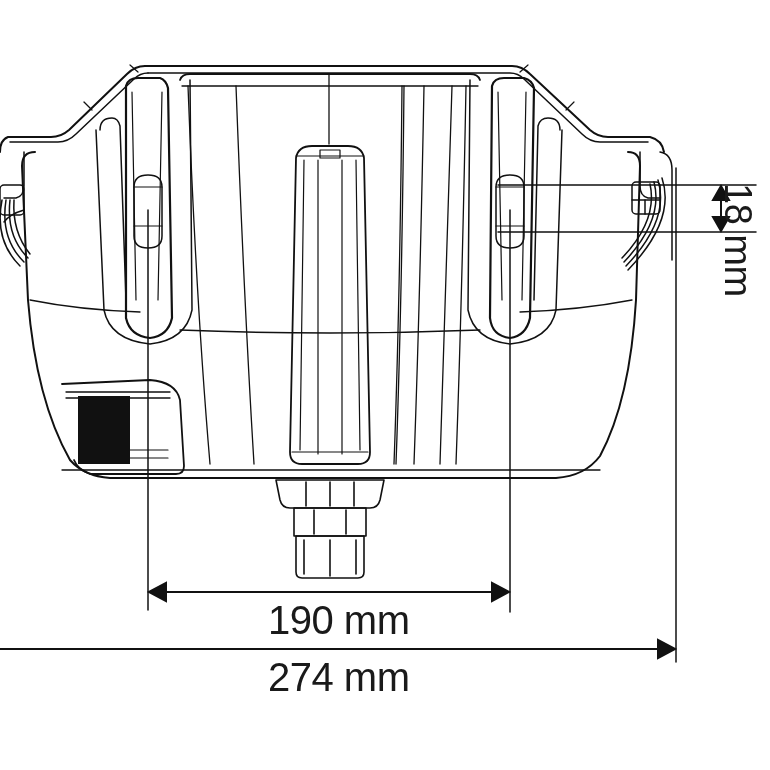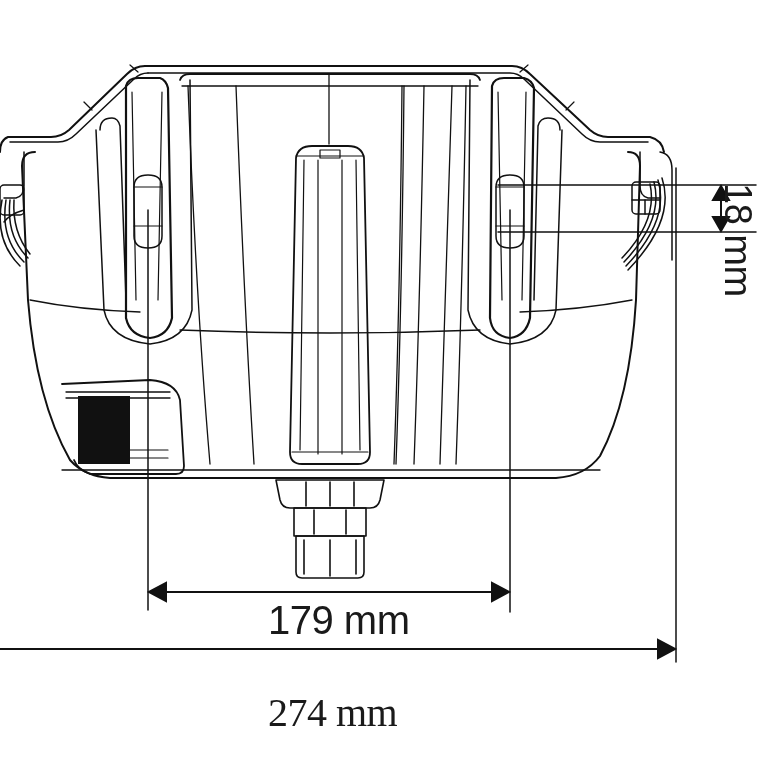--- a/index.html
+++ b/index.html
@@ -8,21 +8,21 @@
   .dim-label {
     position: absolute;
     font-family: "Liberation Sans", "DejaVu Sans", sans-serif;
     font-size: 40px;
     color: #1a1a1a;
     line-height: 1;
     white-space: nowrap;
     letter-spacing: -0.5px;
   }
   #lbl-148 { left: 268px; top: 600px; }
-  #lbl-274 { left: 268px; top: 693px; font-family: Liberation Serif, serif; }
+  #lbl-274 { left: 268px; top: 657px; }
   #lbl-18 {
     left: 757px; top: 183px;
     font-size: 38px;
     transform-origin: 0 0;
     transform: rotate(90deg);
   }
 </style>
 </head>
 <body>
 
@@ -157,15 +157,15 @@
     <line x1="0" y1="649" x2="664" y2="649"></line>
     <polygon points="675,649 658,640 658,658"></polygon>
   </g>
   <g stroke="#111" stroke-width="2" fill="#111">
     <line x1="721" y1="194" x2="721" y2="224"></line>
     <polygon points="721,186 713,200 729,200"></polygon>
     <polygon points="721,231 713,217 729,217"></polygon>
   </g>
 </svg>
 
-<div id="lbl-148" class="dim-label">179 mm</div>
+<div id="lbl-148" class="dim-label">190 mm</div>
 <div id="lbl-274" class="dim-label">274 mm</div>
 <div id="lbl-18" class="dim-label">18 mm</div>
 
 </body></html>

